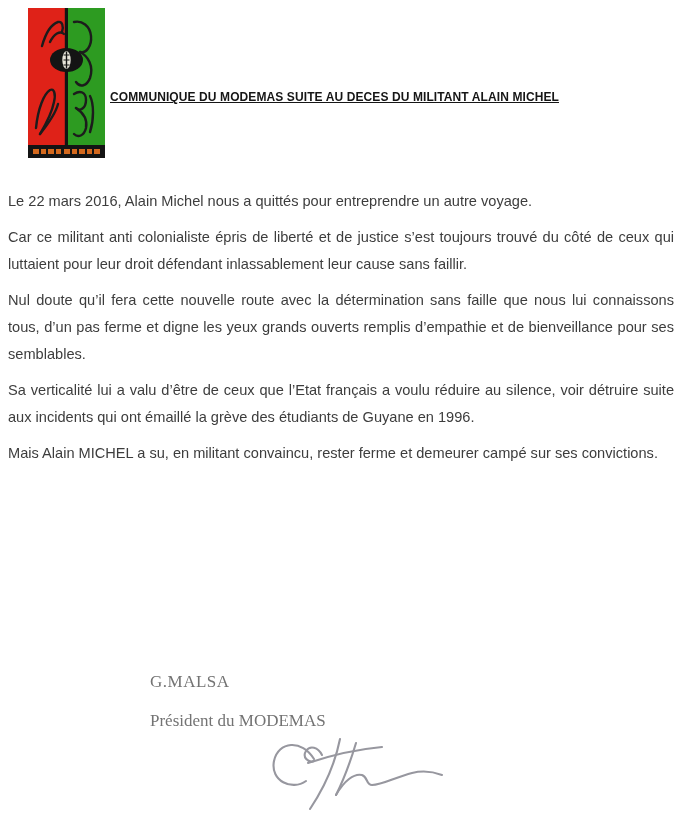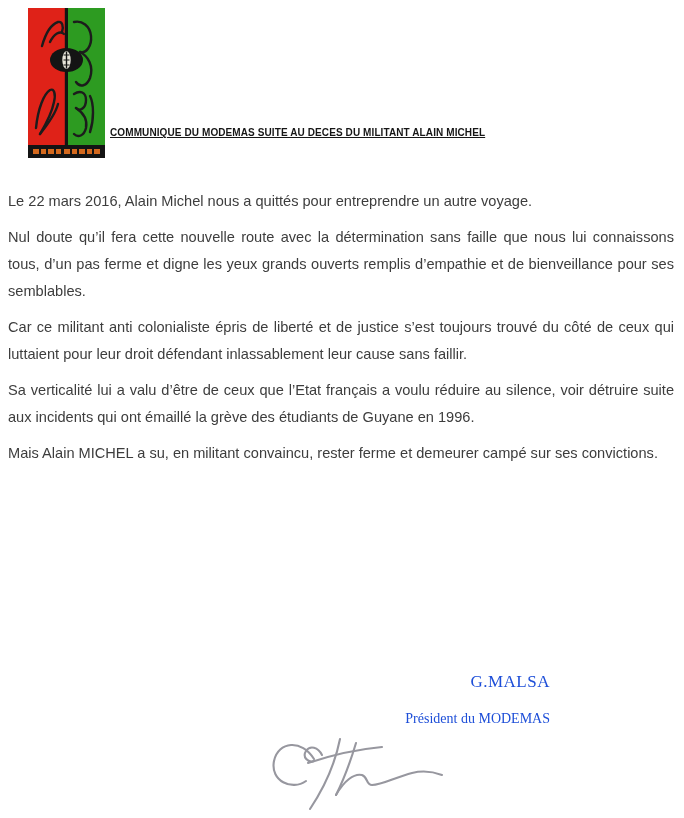--- a/index.html
+++ b/index.html
@@ -10,45 +10,44 @@
     font-family:"Liberation Sans", sans-serif;
     overflow:hidden;
   }
   
   .logo{
     position:absolute;left:28px;top:8px;width:77px;height:150px;
   }
   
   .doc-title{
     position:absolute;left:110px;top:88px;width:566px;
-    font-size:10px;font-weight:bold;color:#161616;
+    font-size:12px;font-weight:bold;color:#161616;
     text-decoration:underline;
     letter-spacing:0.1px;
     line-height:18px;
-    margin-top:36px;
   }
   
   .body-text{
     position:absolute;left:8px;top:188px;width:666px;
     font-size:14.6px;color:#3d3d3d;
   }
   .body-text p{
     margin:0 0 9px 0;
     line-height:27px;
     text-align:justify;
   }
   
   .sig-block{
     position:absolute;left:150px;top:672px;width:400px;
-    text-align:right;
+    text-align:left;
     font-family:"Liberation Serif", serif;
-    color:#1d4ed8;
+    color:#737373;
   }
   .sig-name{font-size:17px;letter-spacing:0.5px;margin:0;}
-  .sig-role{font-size:14px;margin:19px 0 0 0;}
+  .sig-role{font-size:17px;margin:19px 0 0 0;}
   .sig-scrawl{
     position:absolute;left:252px;top:733px;width:215px;height:85px;
   }
 </style>
 </head>
 <body>
 
 <div class="page">
 
   <div class="logo">
@@ -94,22 +93,22 @@
           <rect x="66" y="141" width="6" height="5"></rect>
         </g>
       </g>
     </svg>
   </div>
 
   <div class="doc-title">COMMUNIQUE DU MODEMAS  SUITE AU DECES DU MILITANT ALAIN MICHEL</div>
 
   <div class="body-text">
     <p>Le 22 mars 2016, Alain Michel nous a quittés pour entreprendre  un autre voyage.</p>
+    <p>Car ce militant anti colonialiste épris de liberté et de justice  s’est  toujours trouvé  du côté de ceux qui luttaient pour  leur droit  défendant  inlassablement  leur cause sans faillir.</p>
     <p>Nul doute qu’il fera cette nouvelle route avec la détermination sans faille que nous lui connaissons tous,  d’un pas ferme et digne les yeux grands ouverts remplis d’empathie et de bienveillance pour ses semblables.</p>
-    <p>Car ce militant anti colonialiste épris de liberté et de justice  s’est  toujours trouvé  du côté de ceux qui luttaient pour  leur droit  défendant  inlassablement  leur cause sans faillir.</p>
     <p>Sa verticalité lui a valu d’être de ceux que l’Etat français a voulu réduire au silence, voir détruire  suite aux incidents qui ont émaillé la grève des étudiants de Guyane en 1996.</p>
     <p>Mais Alain MICHEL a su,  en militant convaincu, rester ferme et demeurer campé sur ses convictions.</p>
   </div>
 
   <div class="sig-block">
     <p class="sig-name">G.MALSA</p>
     <p class="sig-role">Président  du MODEMAS</p>
   </div>
 
   <div class="sig-scrawl">

